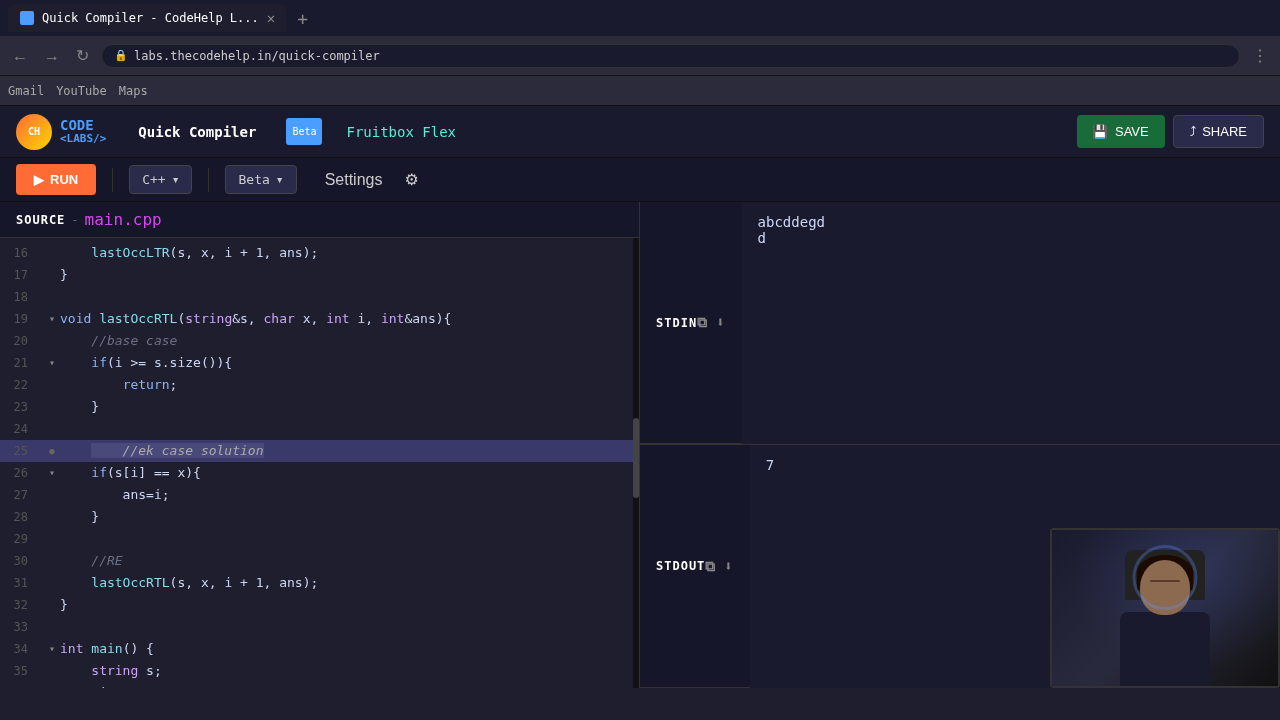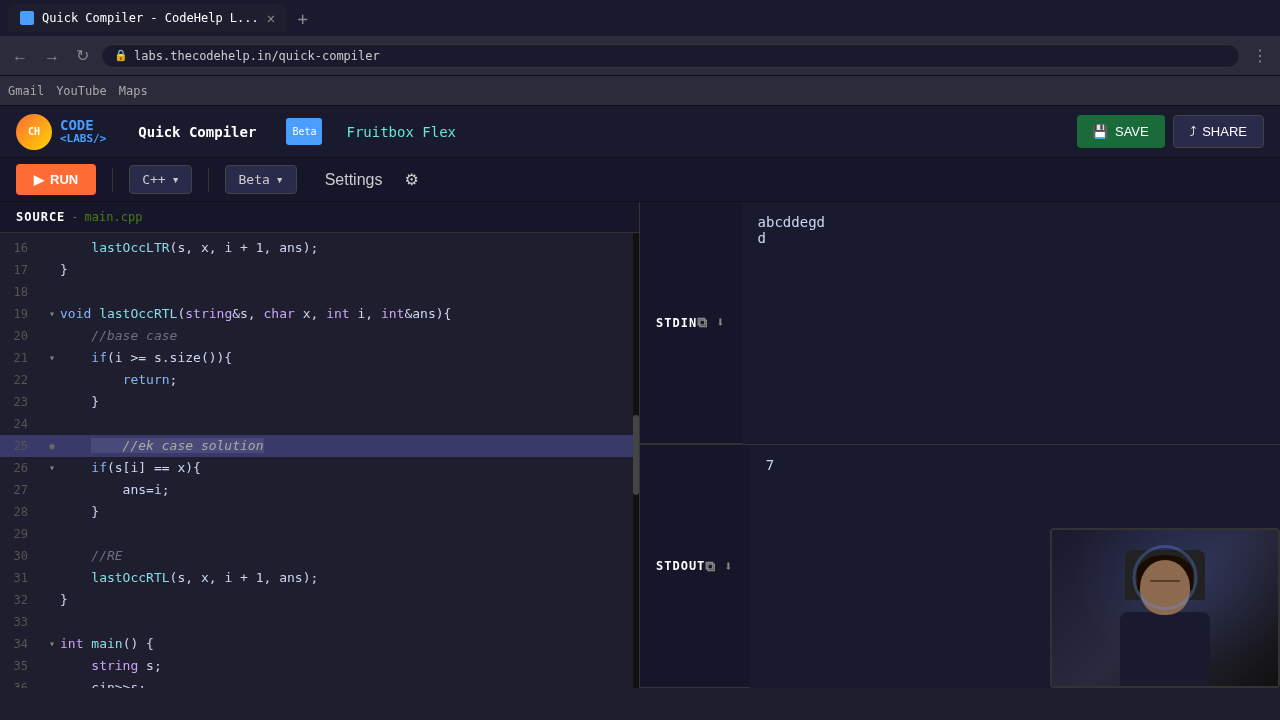--- a/index.html
+++ b/index.html
@@ -41,21 +41,21 @@
     .settings-btn { background: transparent; color: #ccc; border: none; padding: 6px 12px; border-radius: 4px; cursor: pointer; font-size: 16px; display: flex; align-items: center; gap: 22px; }
     .divider { width: 1px; height: 24px; background: #333; }
 
     
     .main-content { display: flex; height: calc(720px - 36px - 40px - 30px - 52px - 44px - 32px); }
 
     
     .source-panel { flex: 0 0 640px; display: flex; flex-direction: column; border-right: 1px solid #333; }
     .source-header { background: #16162a; padding: 8px 16px; font-size: 12px; color: #aaa; border-bottom: 1px solid #333; display: flex; align-items: center; gap: 6px; }
     .source-title { color: #fff; font-weight: bold; font-size: 12px; letter-spacing: 1px; }
-    .source-filename { color: #4d7c0f; font-size: 12px; }
+    .source-filename { color: #d946ef; font-size: 16px; }
     .code-editor { flex: 1; background: #1e1e2e; overflow: hidden; position: relative; }
     .code-lines { padding: 4px 0; }
     .code-line { display: flex; align-items: flex-start; min-height: 22px; line-height: 22px; font-size: 13px; }
     .line-num { width: 44px; min-width: 44px; text-align: right; padding-right: 16px; color: #555; user-select: none; font-size: 12px; }
     .line-content { flex: 1; padding-right: 8px; white-space: pre; color: #cdd6f4; }
     .fold-arrow { width: 16px; min-width: 16px; color: #555; font-size: 10px; cursor: pointer; text-align: center; }
     .highlighted { background: #3a3a6a; }
     
     .kw { color: #89b4fa; } 
     .type { color: #cba6f7; } 

